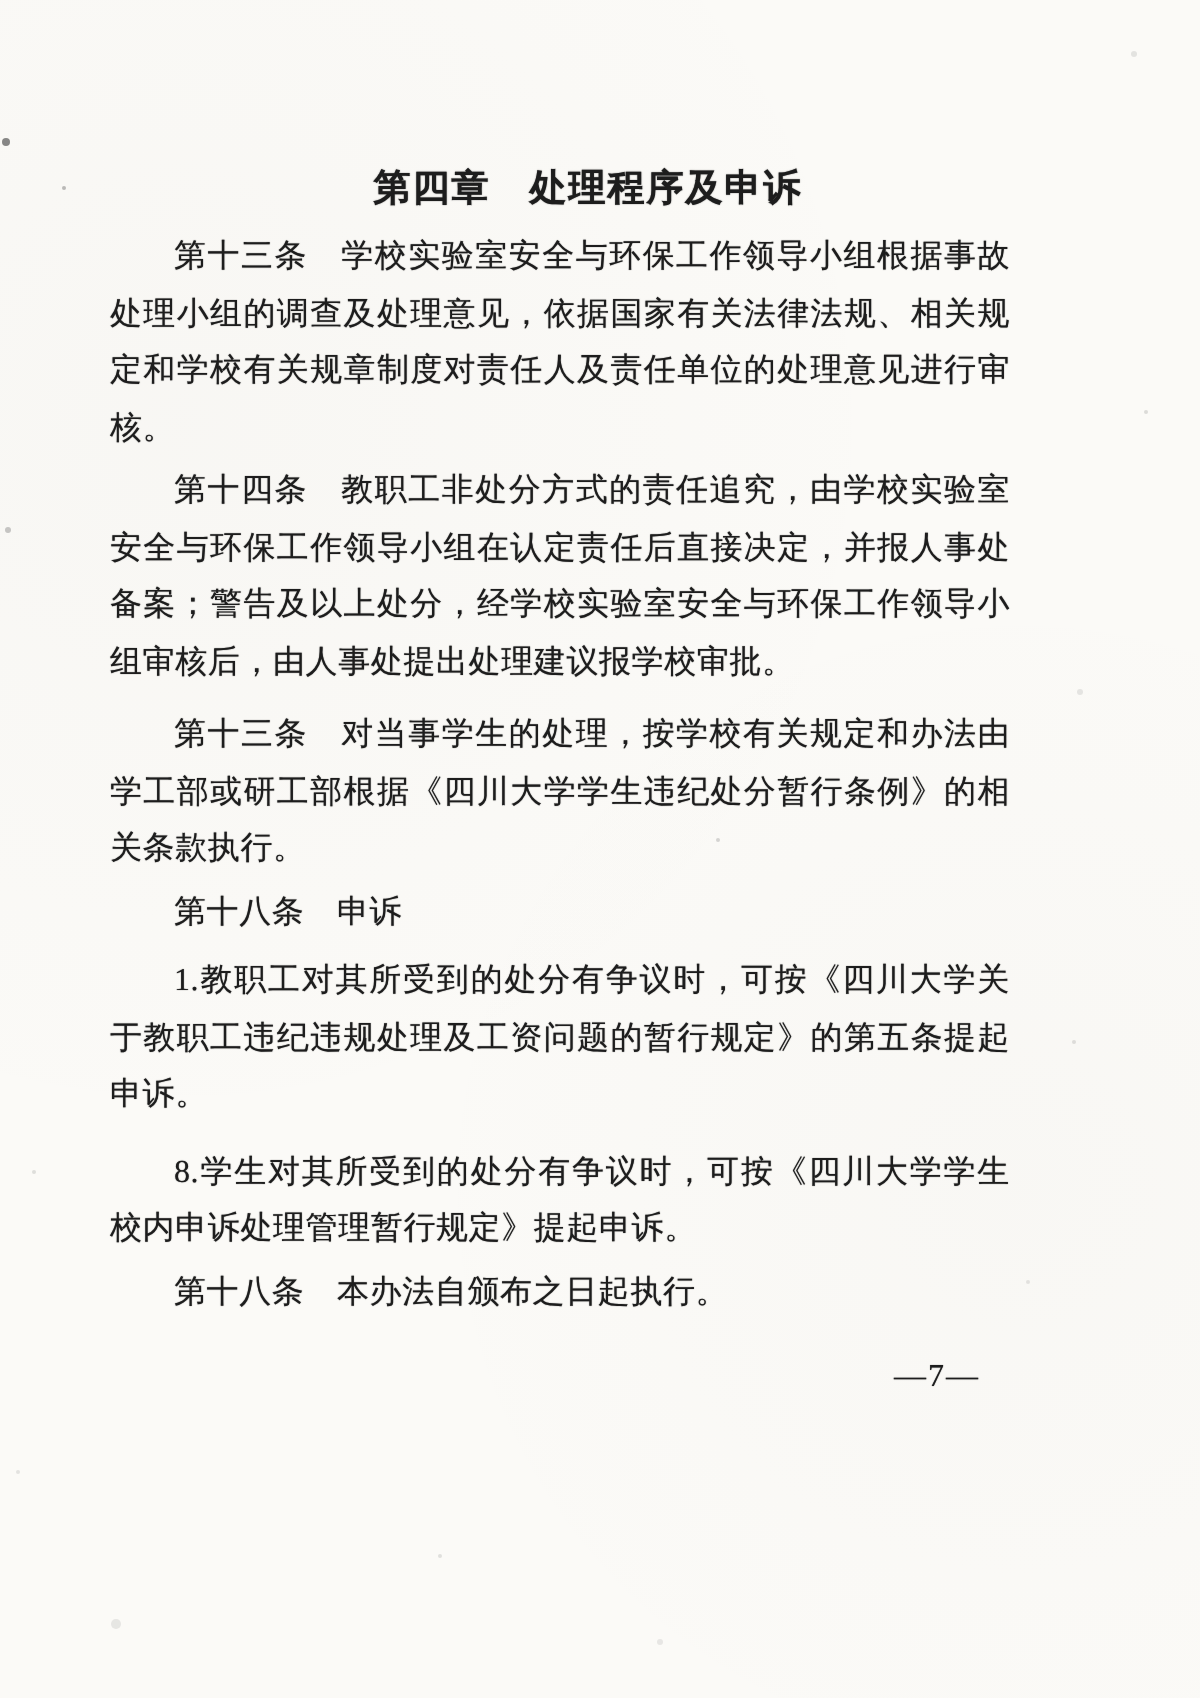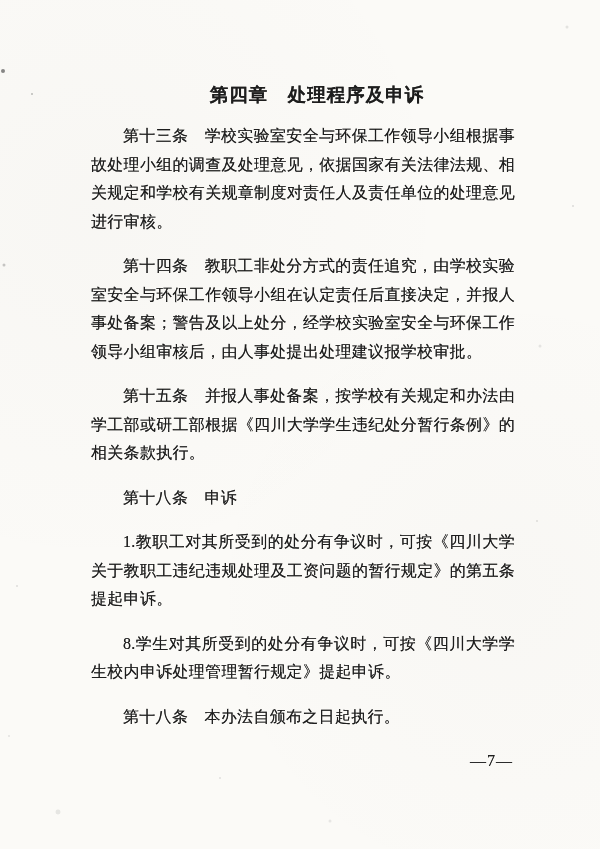--- a/index.html
+++ b/index.html
@@ -15,37 +15,37 @@
     background:
       radial-gradient(circle at 15% 25%, rgba(120,115,105,0.025), transparent 45%),
       radial-gradient(circle at 85% 70%, rgba(120,115,105,0.02), transparent 40%),
       var(--paper, #fbfaf7);
     overflow: hidden;
     font-family: "Liberation Serif", "DejaVu Serif", serif;
     color: var(--ink, #1d1d1d);
   }
   .content {
     position: absolute;
-    left: 75px;
+    left: 52px;
     top: 84px;
     width: 456px;
   }
   .chapter-heading {
     margin: 0 0 9px 0;
     font-size: 18.5px;
     font-weight: bold;
     text-align: center;
     letter-spacing: 1px;
     line-height: 22px;
     text-shadow: 0 0 0.6px rgba(25,25,25,0.75);
   }
   .chapter-heading.ch4 { transform: translateX(14px); }
   .chapter-heading.ch5 { margin: 18px 0 4px 0; transform: translateX(6px); }
   .para {
-    margin: 16px;
+    margin: 3px;
     font-size: 16px;
     line-height: 28.5px;
     letter-spacing: 0.3px;
     text-align: justify;
     text-justify: inter-ideograph;
     text-indent: 2em;
     text-shadow: 0 0 0.55px rgba(25,25,25,0.7);
   }
   .gap-sm { margin-top: 2px; }
   .gap-md { margin-top: 6px; font-family: Liberation Serif, serif; }
@@ -91,21 +91,21 @@
   <div class="specks"></div>
 
   <div class="content">
 
     <h2 class="chapter-heading ch4">第四章　处理程序及申诉</h2>
 
     <p class="para">第十三条　学校实验室安全与环保工作领导小组根据事故处理小组的调查及处理意见，依据国家有关法律法规、相关规定和学校有关规章制度对责任人及责任单位的处理意见进行审核。</p>
 
     <p class="para gap-sm">第十四条　教职工非处分方式的责任追究，由学校实验室安全与环保工作领导小组在认定责任后直接决定，并报人事处备案；警告及以上处分，经学校实验室安全与环保工作领导小组审核后，由人事处提出处理建议报学校审批。</p>
 
-    <p class="para gap-lg">第十五条　并报人事处备案，按学校有关规定和办法由学工部或研工部根据《四川大学学生违纪处分暂行条例》的相关条款执行。</p>
+    <p class="para gap-lg">第十三条　对当事学生的处理，按学校有关规定和办法由学工部或研工部根据《四川大学学生违纪处分暂行条例》的相关条款执行。</p>
 
     <p class="para">第十八条　申诉</p>
 
     <p class="para gap-md">1.教职工对其所受到的处分有争议时，可按《四川大学关于教职工违纪违规处理及工资问题的暂行规定》的第五条提起申诉。</p>
 
     <p class="para gap-xl">8.学生对其所受到的处分有争议时，可按《四川大学学生校内申诉处理管理暂行规定》提起申诉。</p>
 
 
 
     <p class="para gap-sm">第十八条　本办法自颁布之日起执行。</p>

